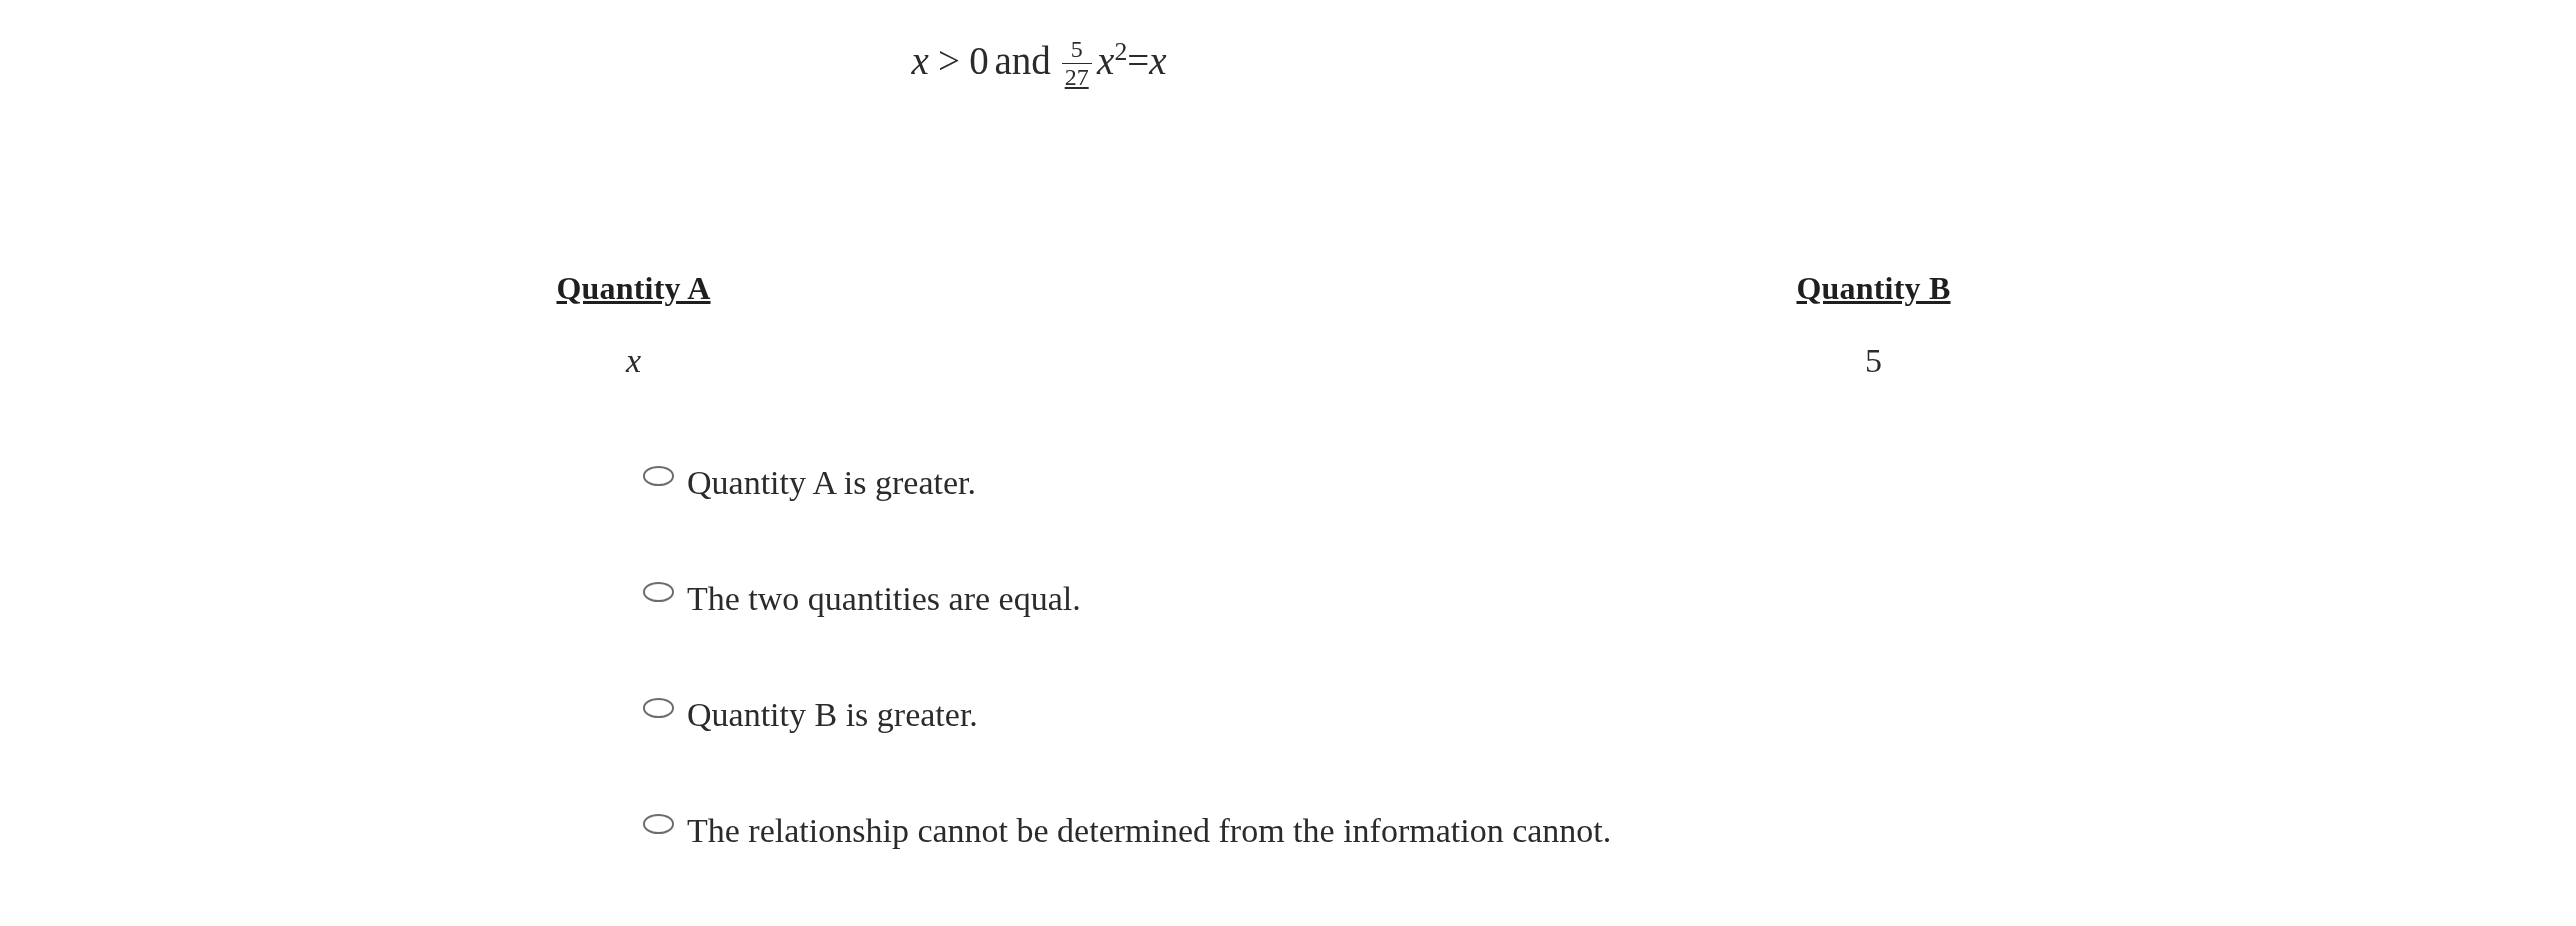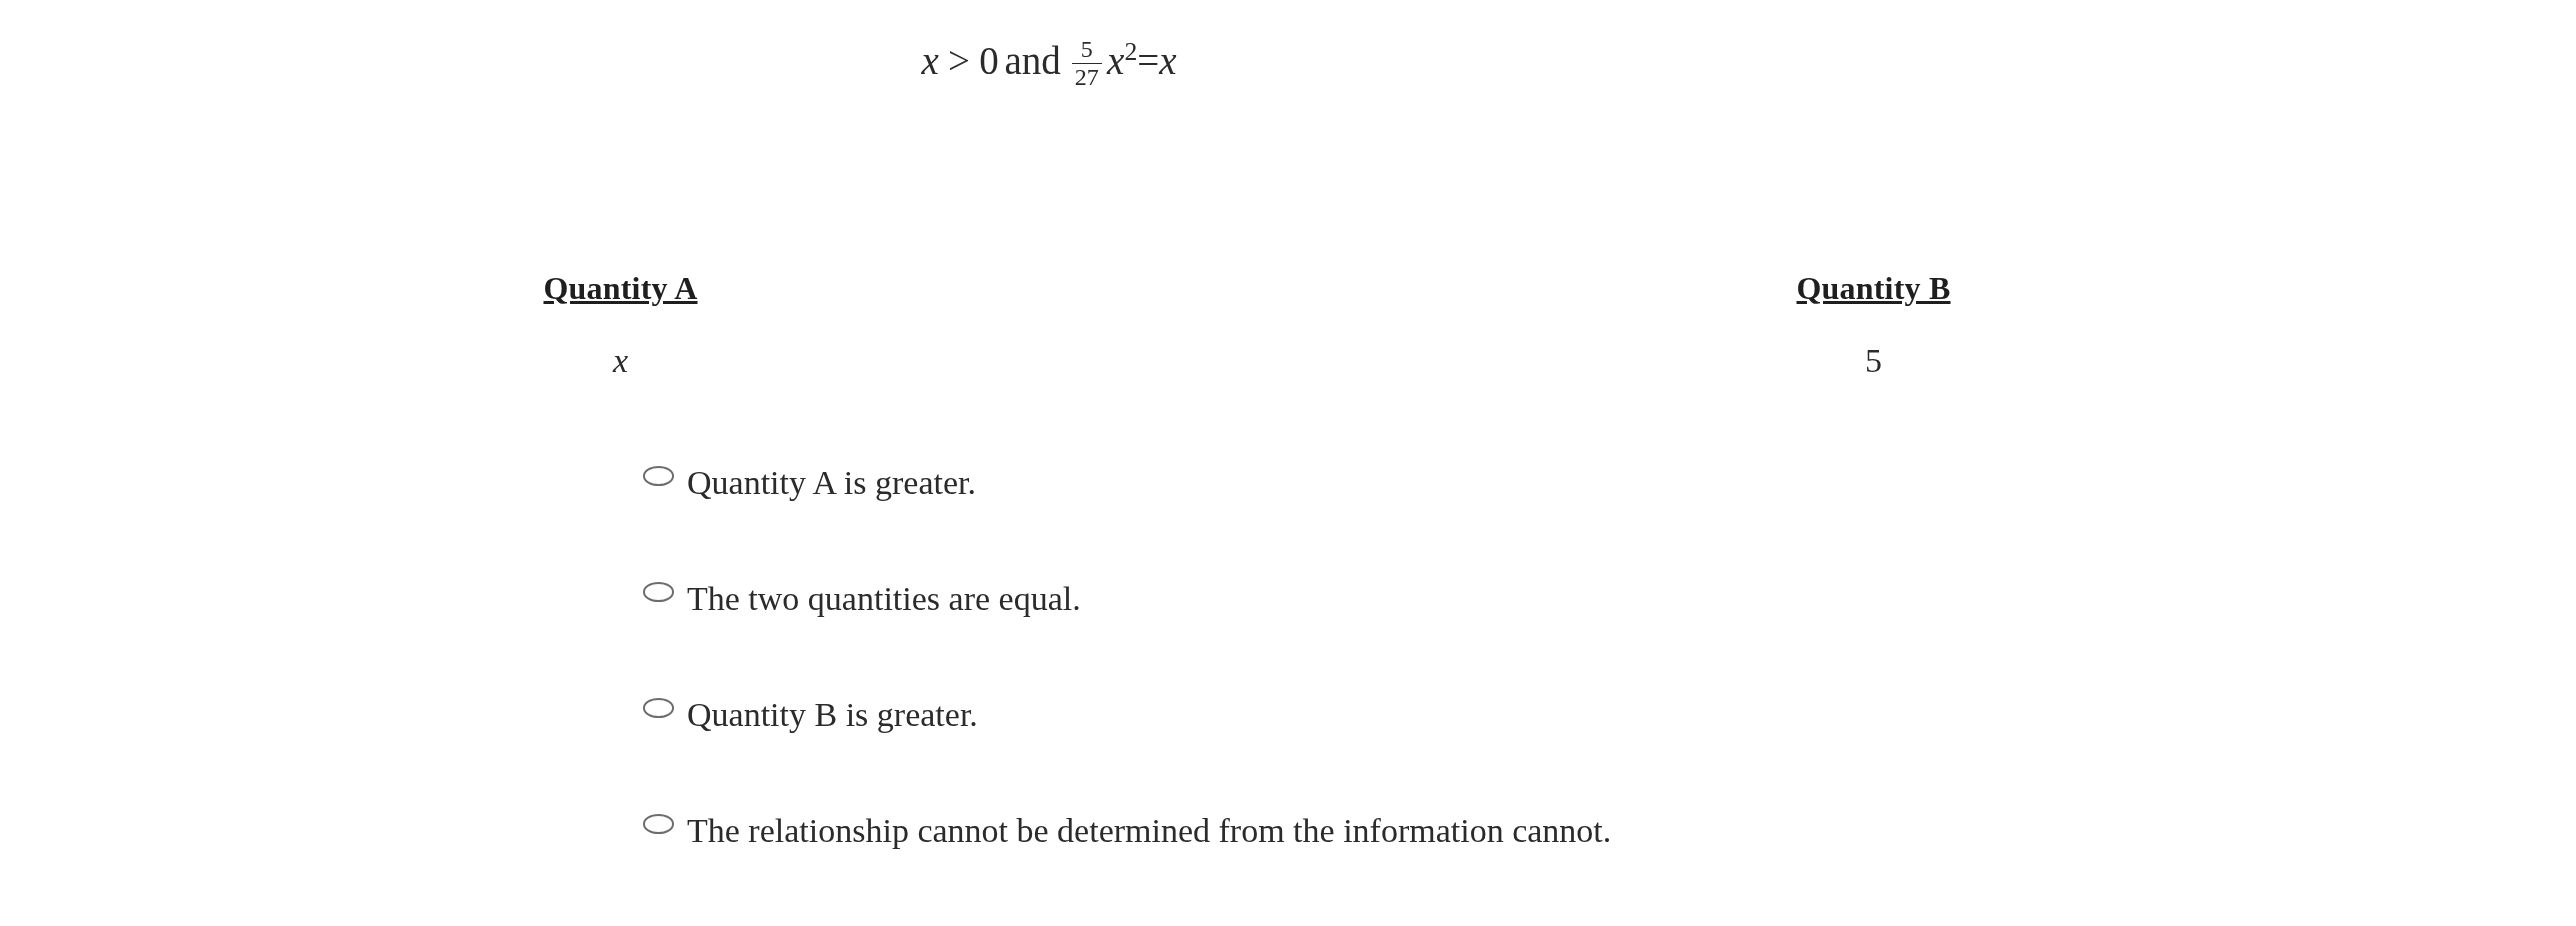--- a/index.html
+++ b/index.html
@@ -12,21 +12,21 @@
     height: 926px;
     font-family: "Liberation Serif", serif;
     color: #2b2b2b;
     position: relative;
     overflow: hidden;
   }
 
   
   .stem {
     position: absolute;
-    left: 11px;
+    left: 1px;
     top: 37px;
     width: 2076px;
     text-align: center;
     font-size: 39px;
     line-height: 1;
   }
   .math {
     font-family: "Liberation Serif", serif;
     white-space: nowrap;
   }
@@ -48,41 +48,42 @@
     margin: 0 5.6px;
   }
   .frac .num {
     display: block;
     padding: 0 2.8px 0.9px 2.8px;
   }
   .frac .den {
     display: block;
     border-top: 1.5px solid #2b2b2b;
     padding: 0.9px 2.8px 0 2.8px;
+    text-decoration: underline;
   }
   .sup {
     font-size: 0.66em;
     vertical-align: super;
     font-style: normal;
   }
 
   
   .quantities {
     position: absolute;
     top: 270px;
     left: 0;
     width: 2576px;
     height: 121px;
   }
   .col {
     position: absolute;
     width: 429px;
     text-align: center;
   }
-  .col-a { left: 406px; }
+  .col-a { left: 419px; }
   .col-b { left: 1659px; }
 
   .qheader {
     font-size: 32px;
     font-weight: bold;
     text-decoration: underline;
     letter-spacing: 0.2px;
     color: #1f1f1f;
     white-space: nowrap;
   }

